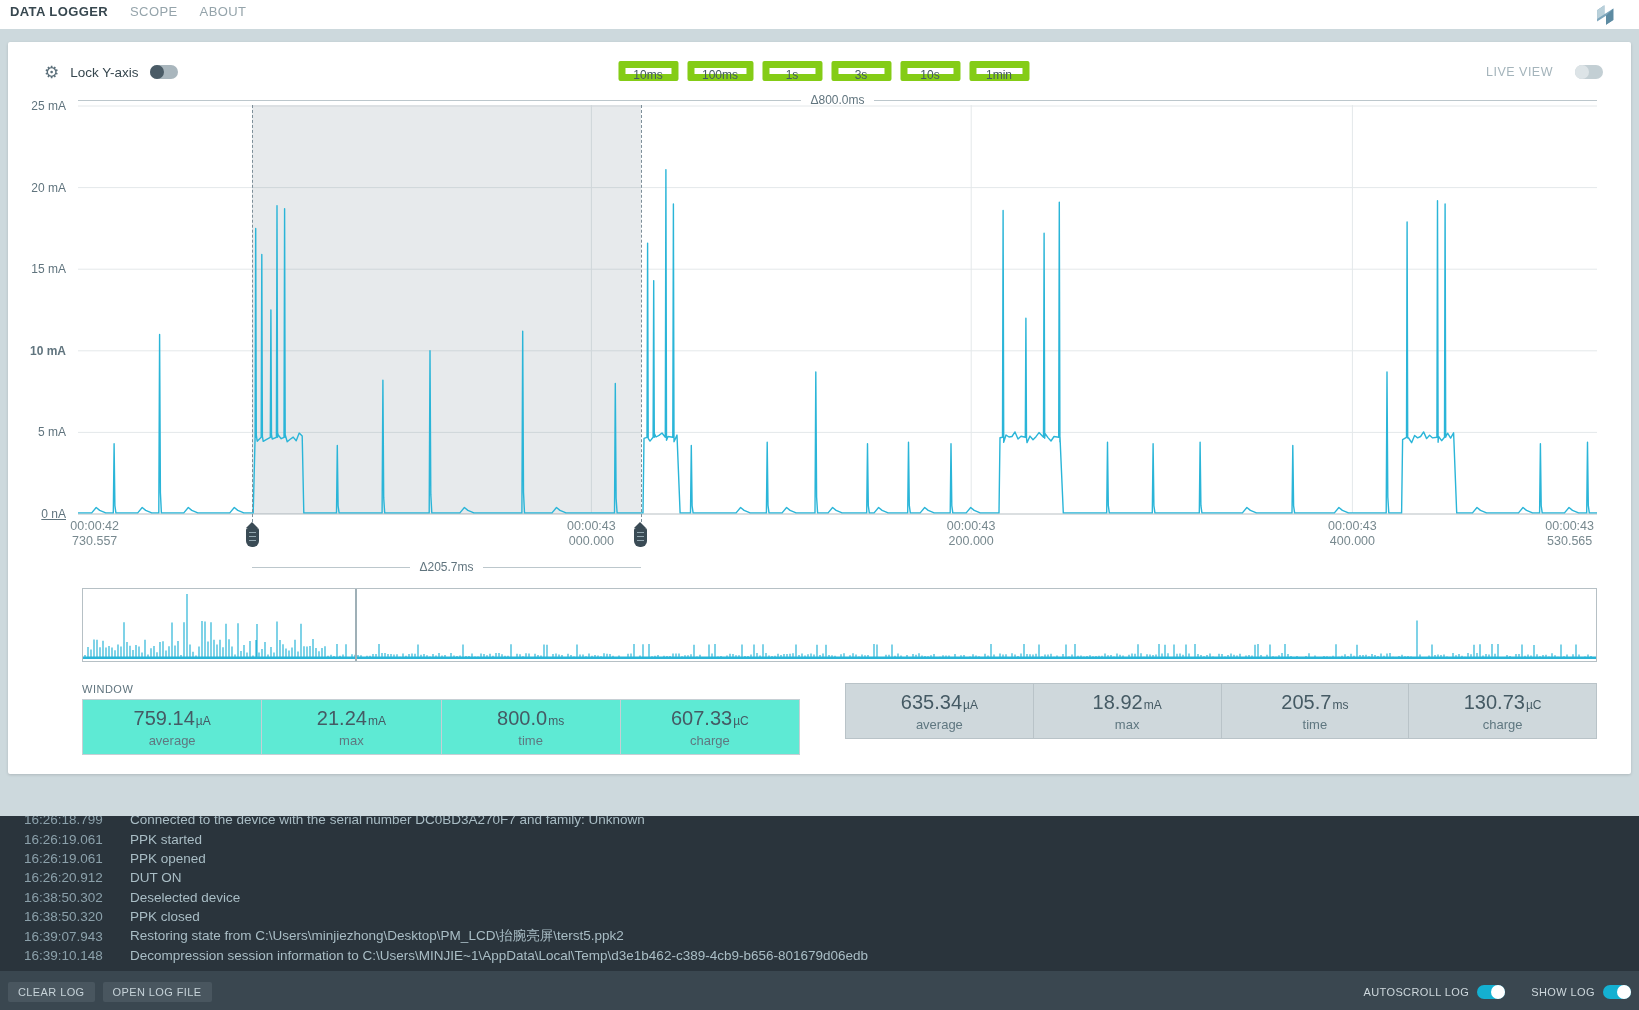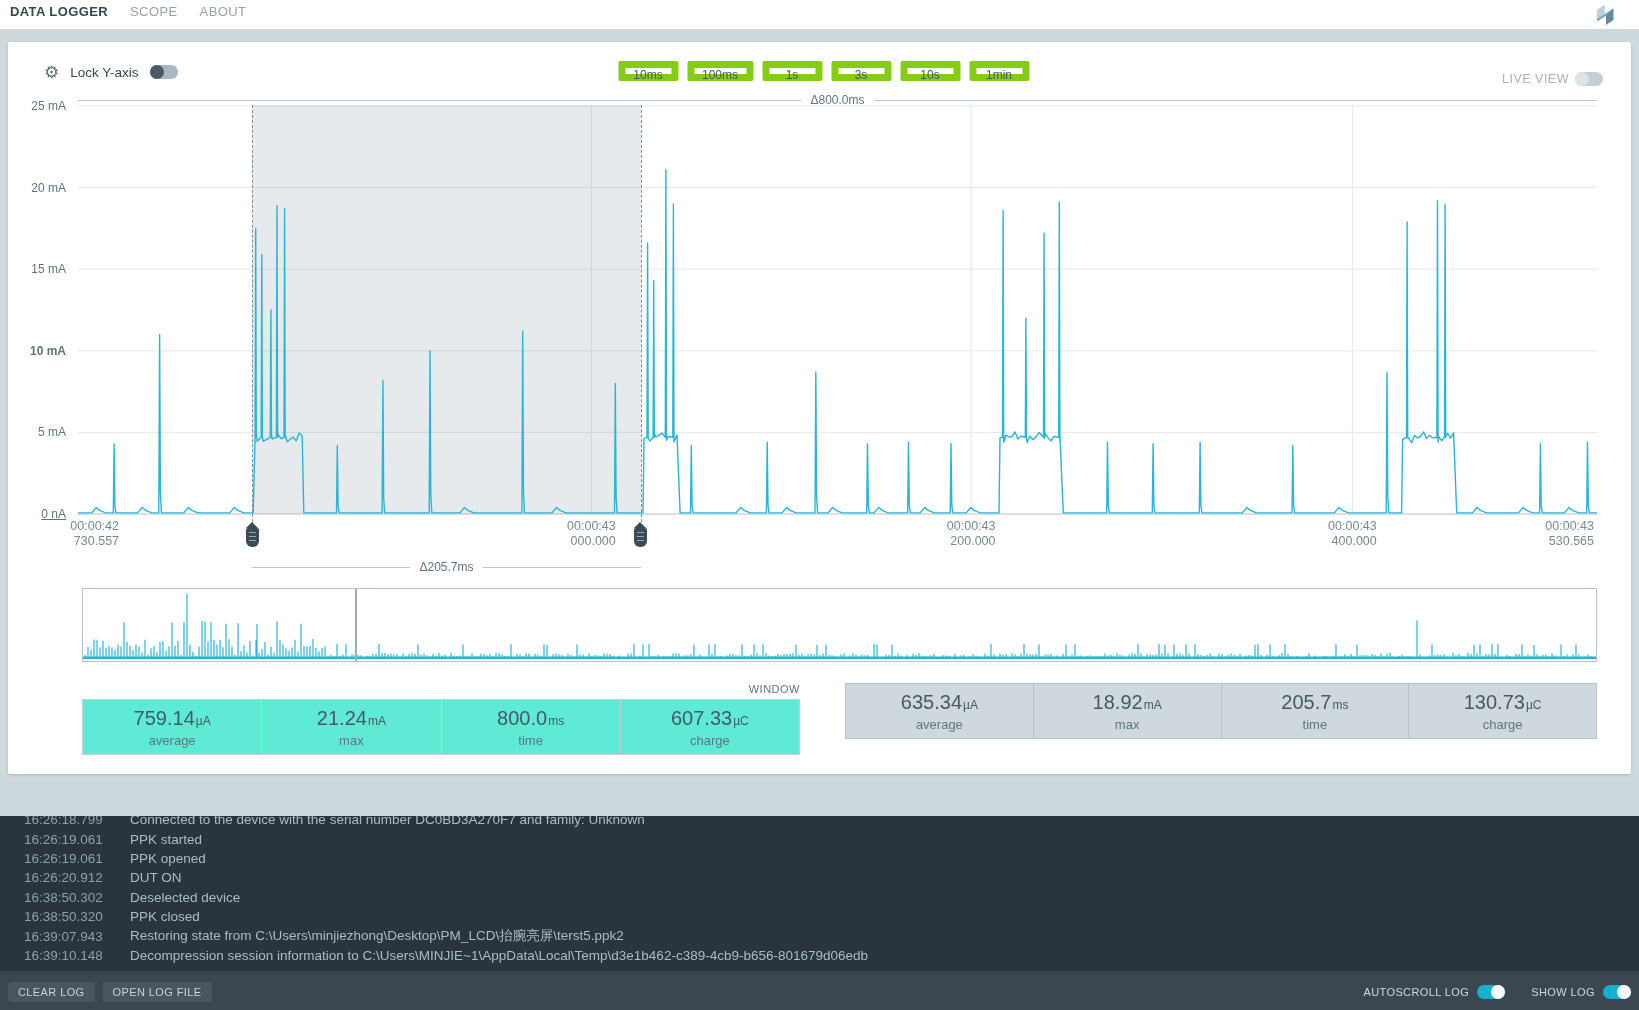--- a/index.html
+++ b/index.html
@@ -14,57 +14,57 @@
   .page{padding:13px 8px 0}
   .card{position:relative;height:732px;background:#fff;border-radius:2px;box-shadow:0 1px 3px rgba(0,0,0,.15)}
   
   .controls{position:absolute;top:16px;left:36px;right:28px;height:30px}
   .ctrl-left{position:absolute;left:0;top:0;height:28px;display:flex;align-items:center;gap:11px}
   .gear{font-size:17px;color:#5b6f7a;cursor:pointer;line-height:1}
   .lock-label{font-size:13.5px;color:#37474f}
   .ranges{position:absolute;left:50%;transform:translateX(-50%);top:3px;display:flex;gap:9px}
   .range-btn{min-width:60px;height:20px;font-size:12px;color:#455a64;background:#fff;
     border:7px solid #84cc16;border-radius:2px;cursor:pointer;padding:0 8px;font-family:inherit}
-  .ctrl-right{position:absolute;right:0;top:0;height:28px;display:flex;align-items:flex-end;gap:6px}
+  .ctrl-right{position:absolute;right:0;top:0;height:28px;display:flex;align-items:center;gap:22px}
   .live-label{font-size:12.5px;color:#a4b4bb;letter-spacing:.5px}
   
   .toggle{width:28px;height:14px;border-radius:8px;position:relative;cursor:pointer;flex:none}
   .knob{position:absolute;width:14px;height:14px;border-radius:50%;top:0}
   .toggle.off-dark{background:#a9b6bd}.toggle.off-dark .knob{left:0;background:#4a5b66}
   .toggle.off-light{background:#c3cfd4}.toggle.off-light .knob{left:0;background:#dde4e7}
   .toggle.on{background:#14b0d1}.toggle.on .knob{left:14px;background:#fff}
   
   .ruler{display:flex;align-items:center;gap:9px}
   .ruler .line{flex:1;height:1px;background:#bcc7cc}
   .ruler span{font-size:12px;color:#60747e;white-space:nowrap}
   .top-ruler{position:absolute;left:70px;width:1519px;top:51px}
   
   .plot-wrap{position:absolute;left:70px;top:63px;width:1519px;height:411px}
   #chartSvg{position:absolute;left:0;top:0;display:block}
   .ylabel{position:absolute;left:-58px;width:46px;text-align:right;font-size:12px;color:#60747e;
     transform:translateY(-50%);white-space:nowrap}
   .xlabel{position:absolute;top:414px;transform:translateX(-50%);font-size:12.5px;color:#78898f;
-    text-align:right;line-height:15px;white-space:nowrap}
+    text-align:center;line-height:15px;white-space:nowrap}
   .sel-line{position:absolute;top:0;height:437px;width:0;border-left:1px dashed #7d8f99}
   .handle{position:absolute;top:423px;width:13px;height:19px;background:#3a4b55;
     border-radius:2px 2px 6px 6px;margin-left:-6.5px;cursor:ew-resize}
   .handle::before{content:"";position:absolute;left:0;top:-6px;width:0;height:0;
     border-left:6.5px solid transparent;border-right:6.5px solid transparent;border-bottom:6px solid #3a4b55}
   .grip{margin:4px 3px 0;height:11px;background:repeating-linear-gradient(to bottom,#93a7b0 0 1px,transparent 1px 4px)}
   .sel-ruler{position:absolute;top:455px}
   
   .minimap{position:absolute;left:74px;top:546px;width:1515px;height:74px;border:1px solid #b6c0c5;
     background:#fff;cursor:crosshair}
   #miniSvg{display:block}
   .mini-divider{position:absolute;top:0;bottom:0;width:2px;background:#9fb0b7}
   
   .stats{position:absolute;top:641px}
   .window-stats{left:74px;width:718px}
   .selection-stats{left:837px;width:752px}
-  .stats-head{height:16px;display:flex;align-items:flex-start;justify-content:flex-end}
+  .stats-head{height:16px;display:flex;align-items:flex-start;justify-content:flex-start}
   .stats-label{font-size:11px;color:#60747e;letter-spacing:.5px}
   .sel-buttons{display:flex;gap:3px;margin-top:-2px}
   .mini-btn{font-size:10px;color:#546e7a;border:1px solid #9fadb4;background:#fdfefe;padding:1px 4px;
     letter-spacing:.3px;cursor:pointer;font-family:inherit}
   .stats-table{display:flex;border:1px solid #c6cfd4;height:56px;background:#5eead4}
   .selection-stats .stats-table{background:#cfd8dc;border-color:#b9c3c8}
   .cell{flex:1;border-right:1px solid #c6cfd4;display:flex;flex-direction:column;align-items:center;justify-content:center}
   .selection-stats .cell{border-color:#b9c3c8}
   .cell:last-child{border-right:none}
   .val{font-size:20px;color:#455a64}

